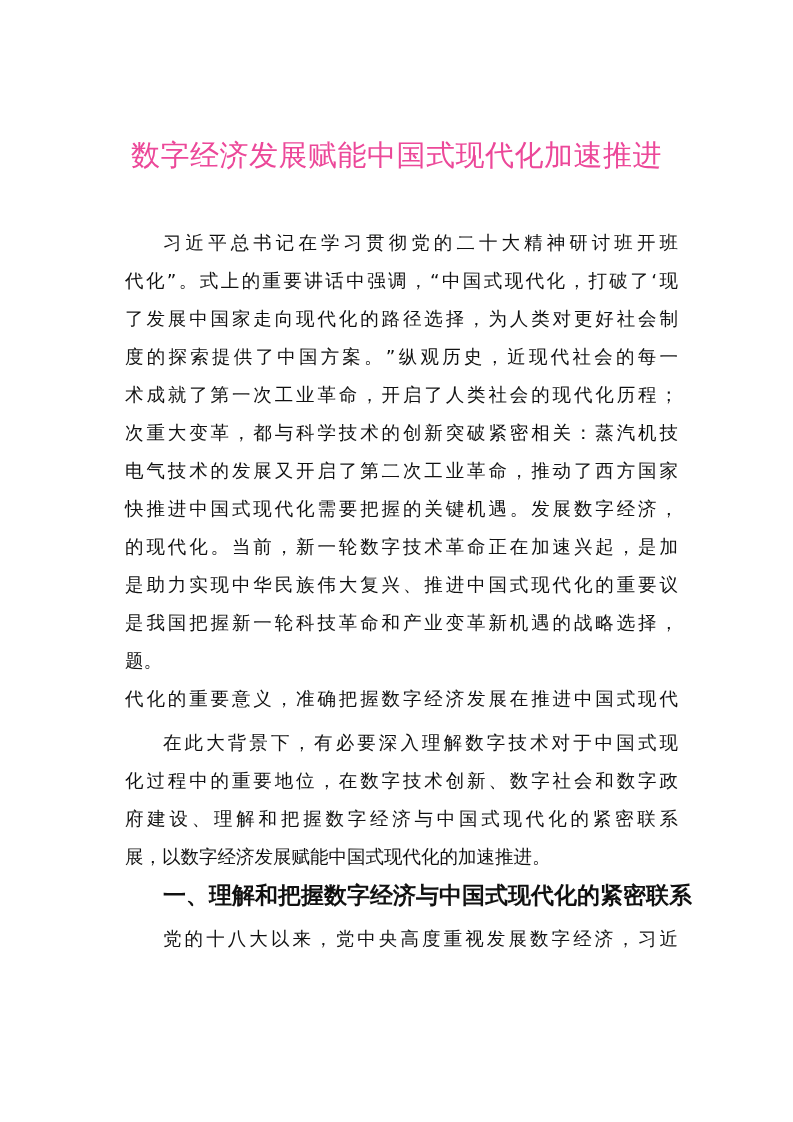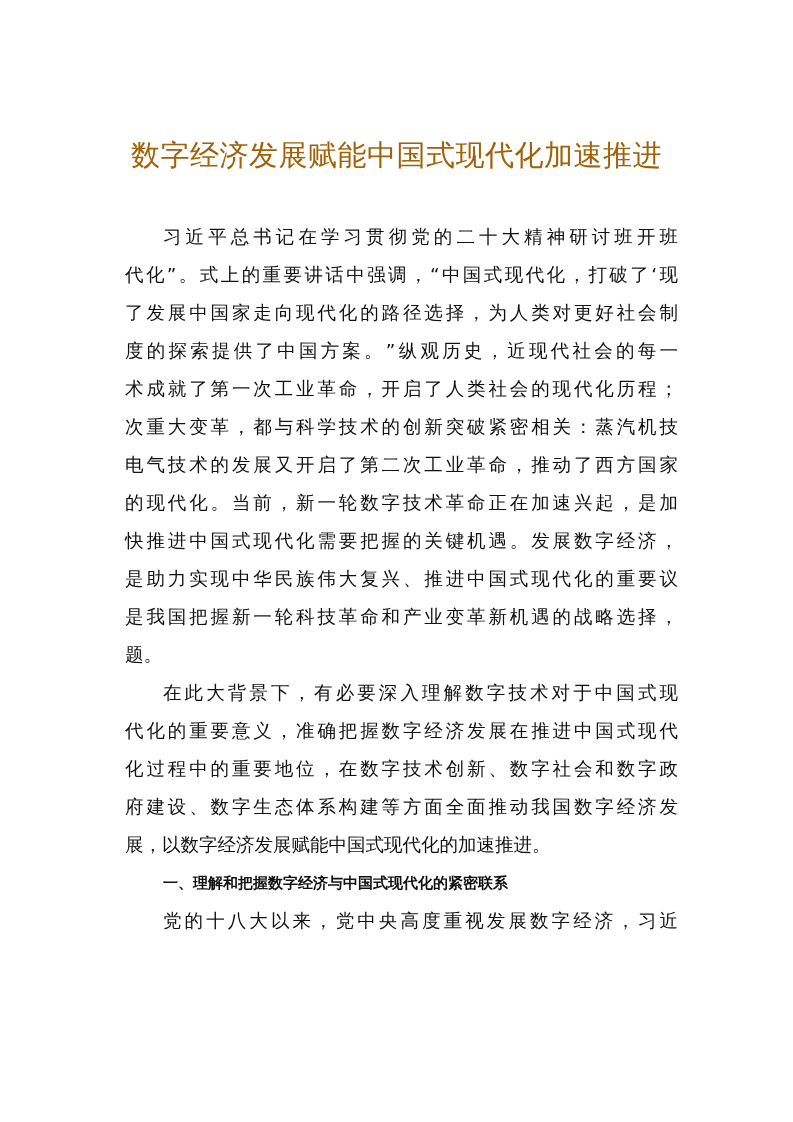--- a/index.html
+++ b/index.html
@@ -1,65 +1,65 @@
 <!DOCTYPE html>
 <html><head>
 <meta charset="utf-8">
 <style>
   html, body { margin: 0; padding: 0; background: #ffffff; }
   body { width: 793px; height: 1122px; position: relative; overflow: hidden; }
   .page { position: absolute; left: 0; top: 0; width: 793px; height: 1122px; background: #fff; }
   .title {
     position: absolute; left: 0; top: 133px; width: 793px; text-align: center;
     font-family: "DejaVu Serif", "Liberation Serif", serif;
-    font-size: 29px; color: #a16207; letter-spacing: 0.5px; line-height: 44px;
+    font-size: 29px; color: #ec4899; letter-spacing: 0.5px; line-height: 44px;
     margin: 0; font-weight: normal;
   }
   .body {
     position: absolute; left: 125px; top: 218px; width: 553px;
     font-family: "DejaVu Sans", "Liberation Sans", sans-serif;
     font-size: 18.5px; color: #111; line-height: 38px;
     text-align: justify; text-justify: inter-character;
   }
   .line {
     display: block; height: 38px; white-space: nowrap;
     text-align-last: justify; text-align: justify;
   }
   .line.last { text-align-last: left; }
-  .line.indent { padding-left: 38px; }
+  .line.indent { padding-left: 38px; margin-top: 6px; }
   .heading {
     display: block; height: 38px; padding-left: 38px;
     font-family: "DejaVu Sans", "Liberation Sans", sans-serif;
-    font-weight: bold; font-size: 15px; white-space: nowrap;
+    font-weight: bold; font-size: 23px; white-space: nowrap;
   }
 </style>
 </head>
 <body>
 
 <div class="page">
   <h1 class="title">数字经济发展赋能中国式现代化加速推进</h1>
 
   <div class="body">
     <div>
       <span class="line indent">习近平总书记在学习贯彻党的二十大精神研讨班开班</span>
       <span class="line">代化”。式上的重要讲话中强调，“中国式现代化，打破了‘现</span>
       <span class="line">了发展中国家走向现代化的路径选择，为人类对更好社会制</span>
       <span class="line">度的探索提供了中国方案。”纵观历史，近现代社会的每一</span>
       <span class="line">术成就了第一次工业革命，开启了人类社会的现代化历程；</span>
       <span class="line">次重大变革，都与科学技术的创新突破紧密相关：蒸汽机技</span>
       <span class="line">电气技术的发展又开启了第二次工业革命，推动了西方国家</span>
+      <span class="line">快推进中国式现代化需要把握的关键机遇。发展数字经济，</span>
       <span class="line">的现代化。当前，新一轮数字技术革命正在加速兴起，是加</span>
-      <span class="line">快推进中国式现代化需要把握的关键机遇。发展数字经济，</span>
       <span class="line">是助力实现中华民族伟大复兴、推进中国式现代化的重要议</span>
       <span class="line">是我国把握新一轮科技革命和产业变革新机遇的战略选择，</span>
       <span class="line last">题。</span>
     </div>
     <div>
+      <span class="line">代化的重要意义，准确把握数字经济发展在推进中国式现代</span>
       <span class="line indent">在此大背景下，有必要深入理解数字技术对于中国式现</span>
-      <span class="line">代化的重要意义，准确把握数字经济发展在推进中国式现代</span>
       <span class="line">化过程中的重要地位，在数字技术创新、数字社会和数字政</span>
-      <span class="line">府建设、数字生态体系构建等方面全面推动我国数字经济发</span>
+      <span class="line">府建设、理解和把握数字经济与中国式现代化的紧密联系</span>
       <span class="line last">展，以数字经济发展赋能中国式现代化的加速推进。</span>
     </div>
     <div class="heading">一、理解和把握数字经济与中国式现代化的紧密联系</div>
     <span class="line indent">党的十八大以来，党中央高度重视发展数字经济，习近</span>
   </div>
 </div>
 
 </body></html>

